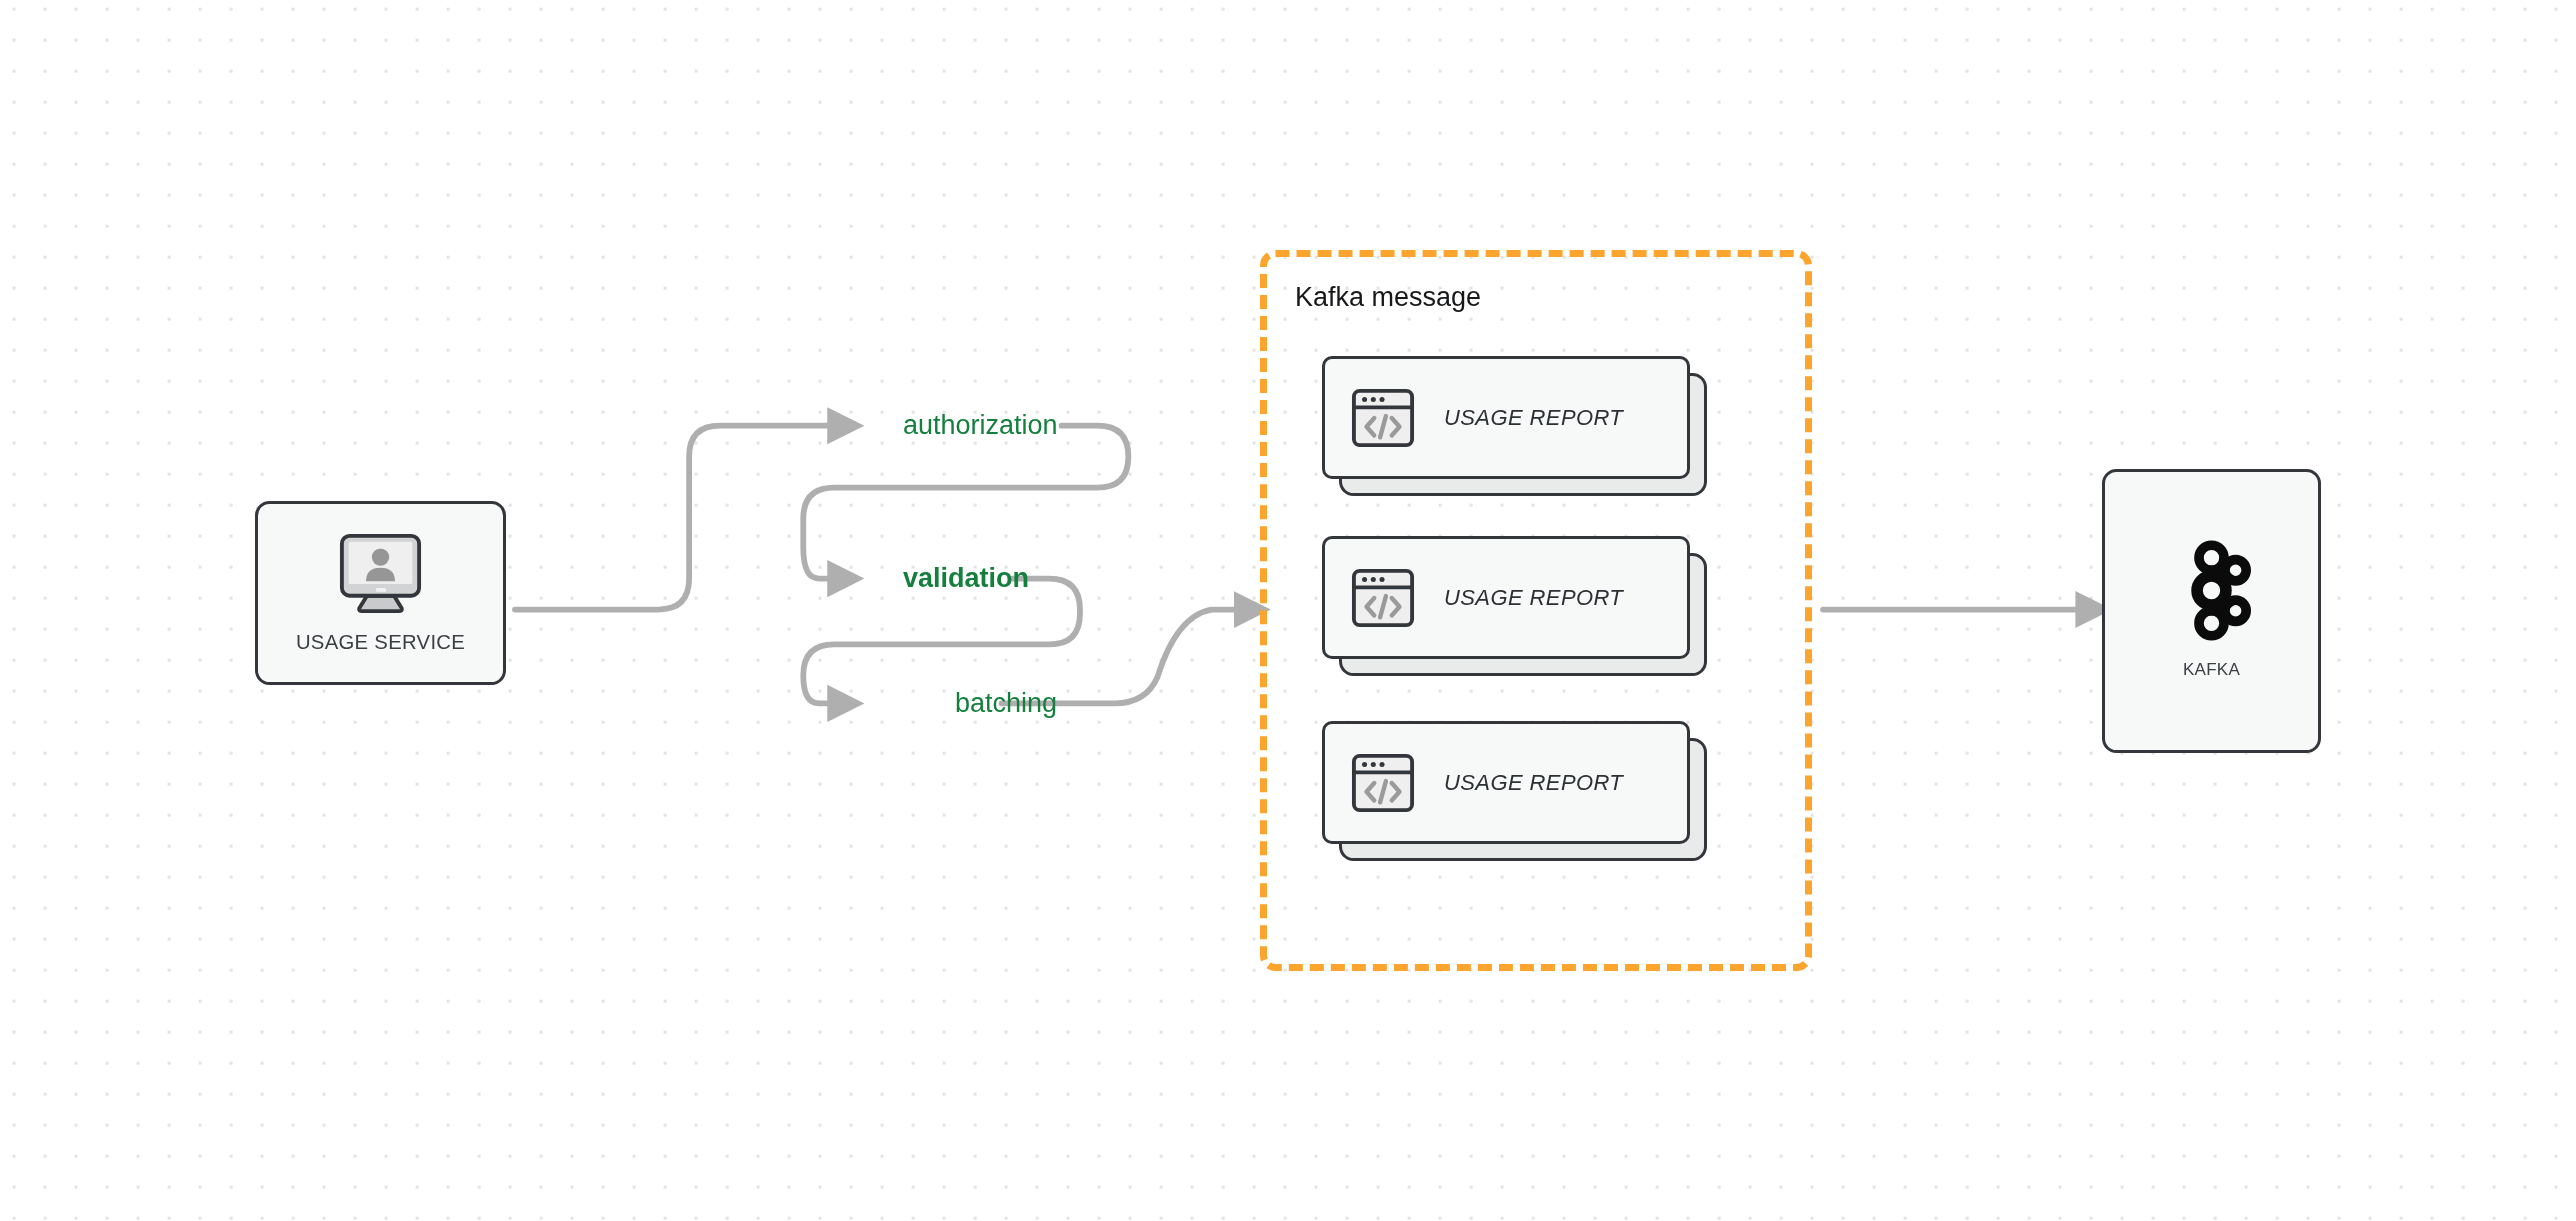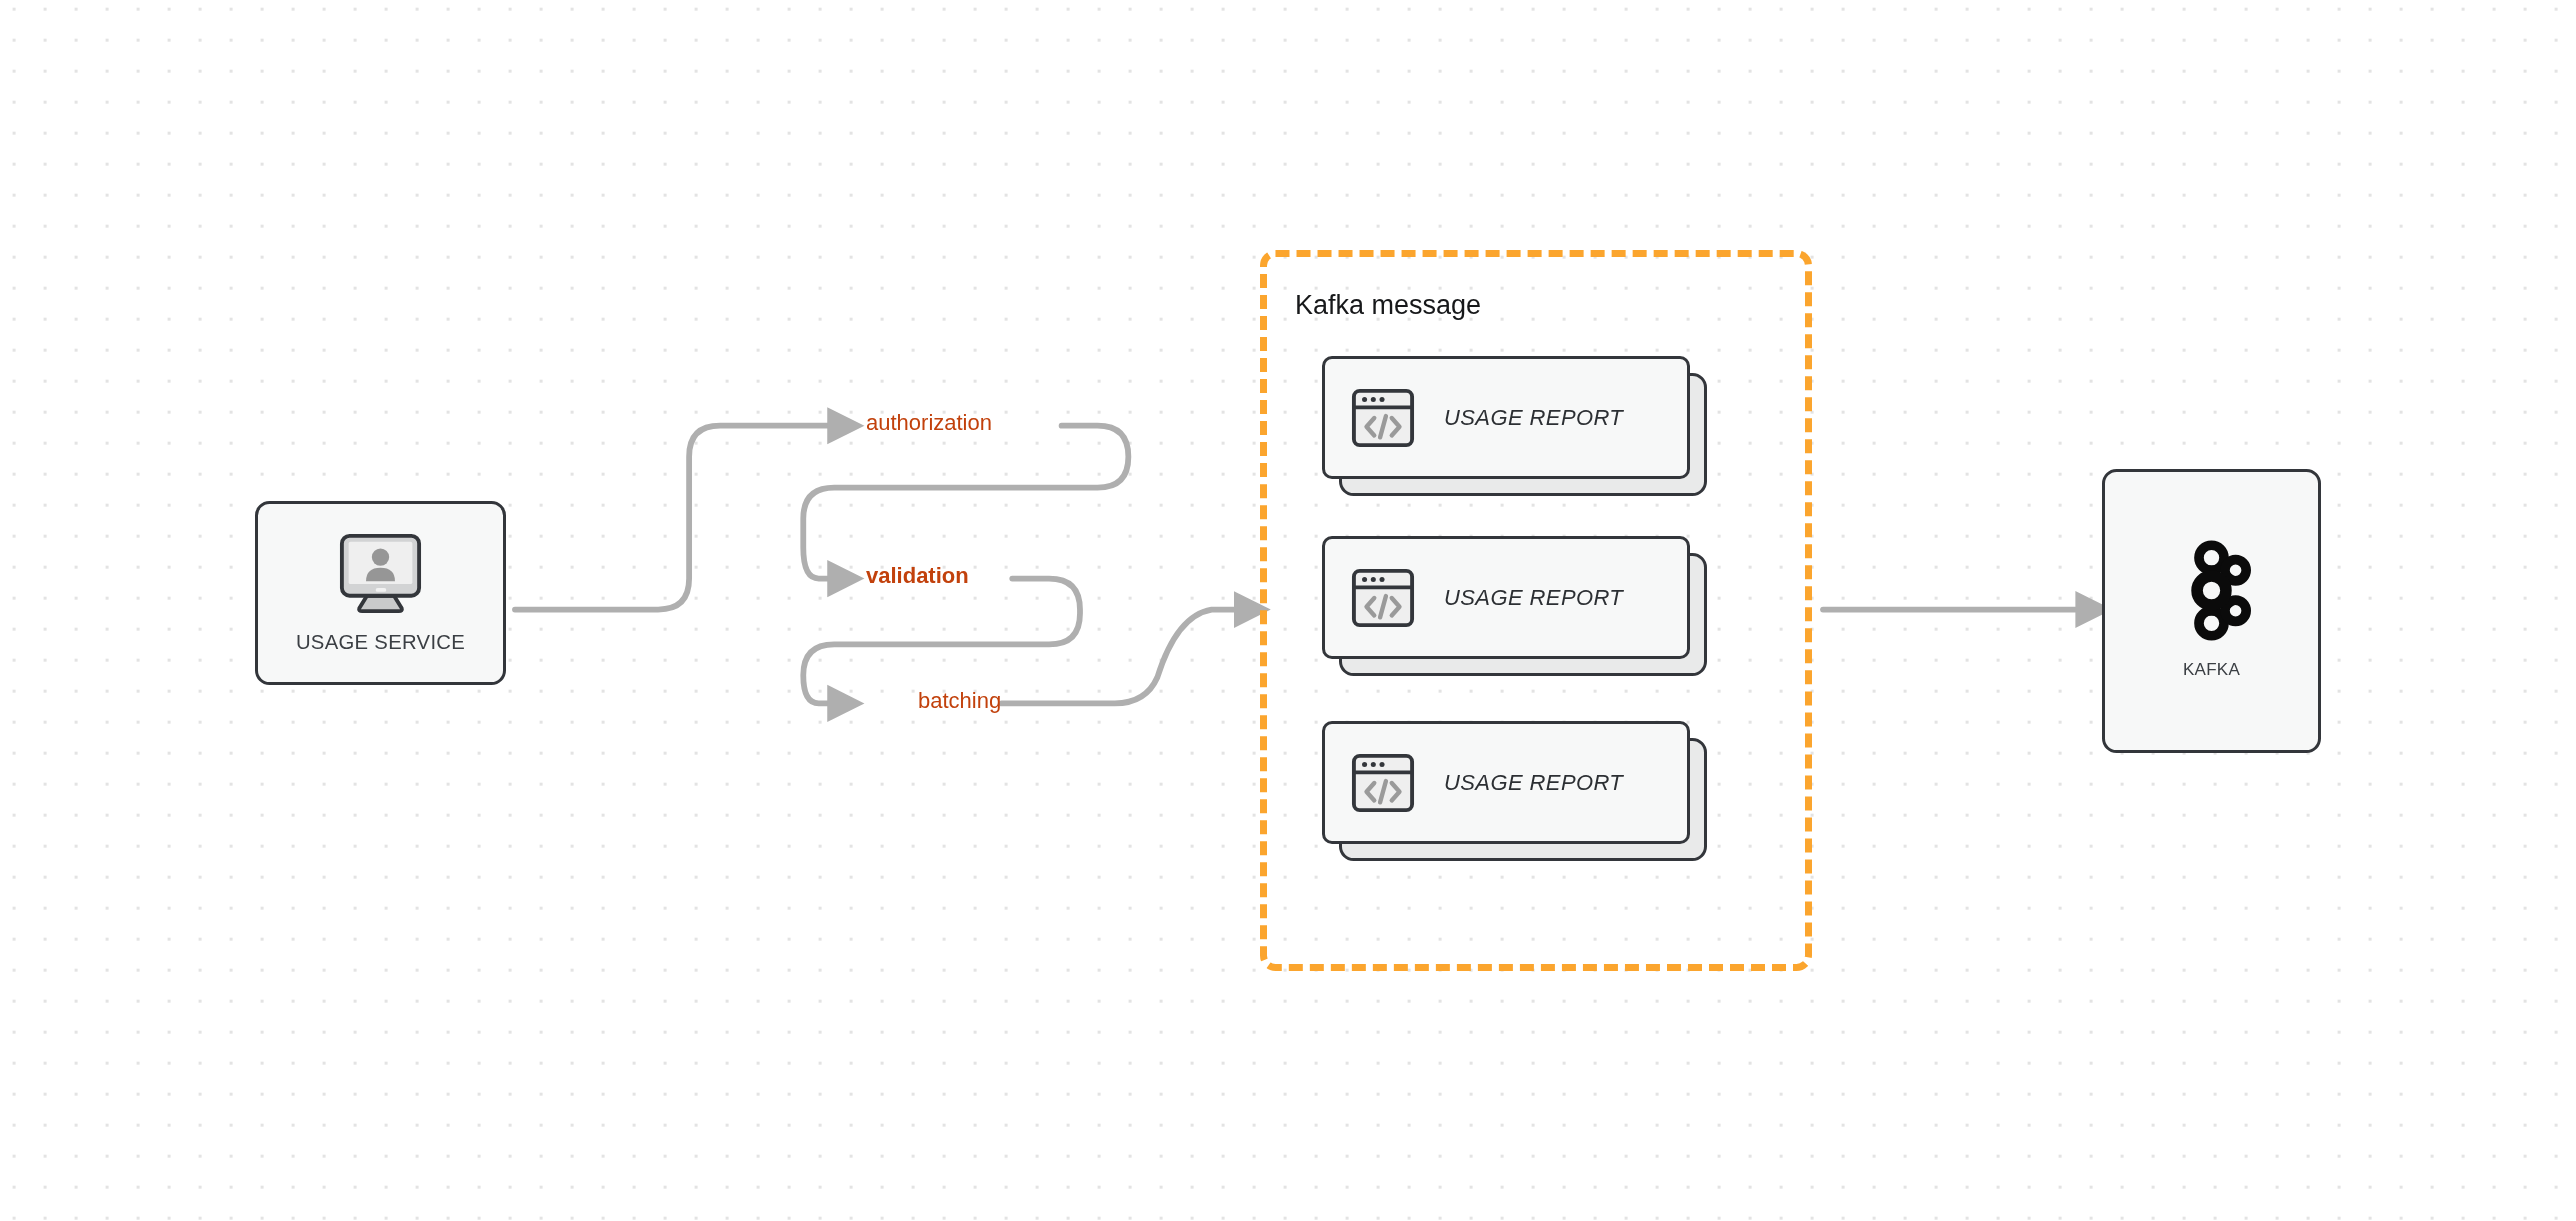--- a/index.html
+++ b/index.html
@@ -38,37 +38,38 @@
   #usage-service .node-label{font-size:20.3px;margin-top:15.5px;}
   .monitor{width:93px;height:83px;position:relative;}
 
   
   #kafka-node{left:2102px;top:469px;width:219px;height:284px;}
   #kafka-node .node-label{font-size:17px;margin-top:21px;}
 
   
   .step-label{
     position:absolute;
-    font-size:22px;
-    color:#c2410c;
+    font-size:27px;
+    color:#15803d;
     white-space:nowrap;
     line-height:1;
+    margin-left:37px;
   }
 
   
   #kafka-message-group{
     position:absolute;
     left:1260px;top:250px;width:552px;height:721px;
     border:7.7px dashed #fba52e;
     border-radius:15.5px;
     box-sizing:border-box;
   }
   #kafka-message-title{
     position:absolute;
-    left:1295px;top:292px;
+    left:1295px;top:284px;
     font-size:27px;color:#17181a;line-height:1;white-space:nowrap;
   }
 
   
   .report-card-wrap{position:absolute;width:387px;height:140px;}
   .report-card-back{
     position:absolute;left:17.4px;top:17.4px;
     width:368px;height:123px;
     background:#e9eaea;
     border:3.9px solid #33363b;

